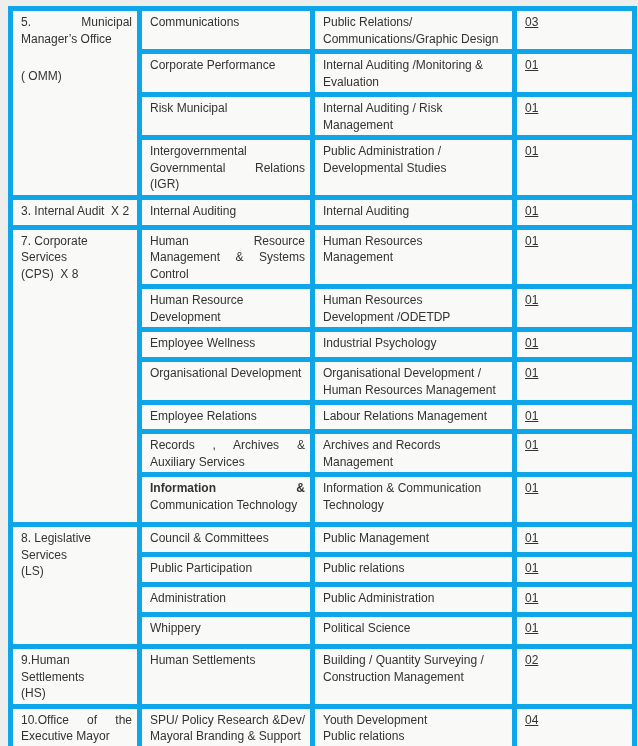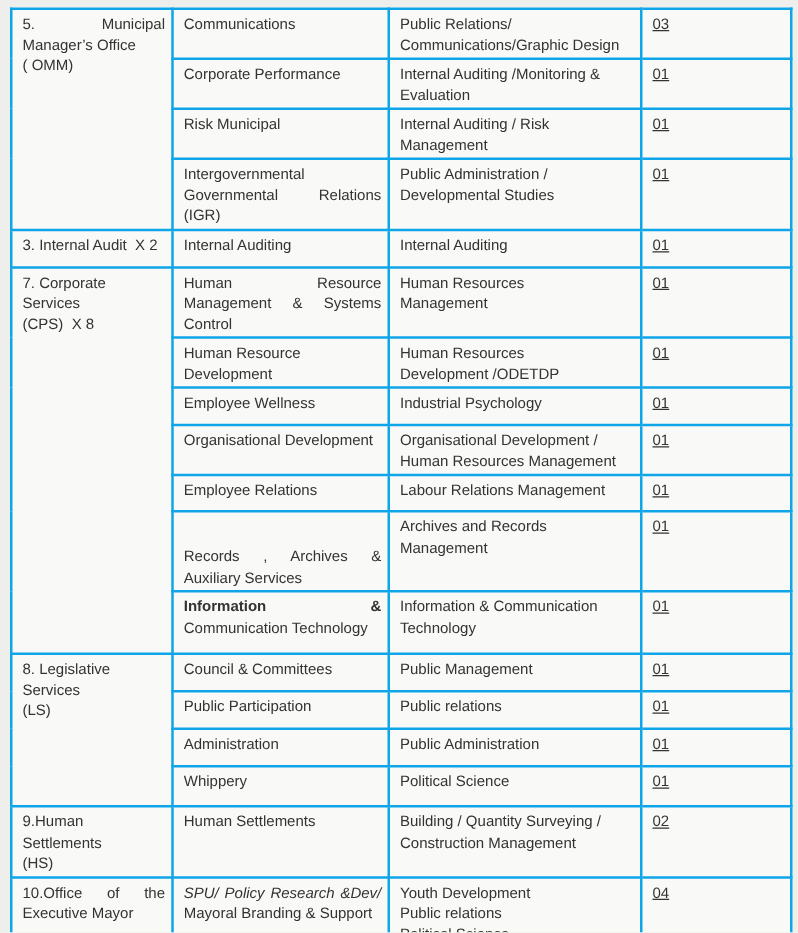--- a/index.html
+++ b/index.html
@@ -18,34 +18,34 @@
   table.doc-table {
     position: absolute;
     left: 8px;
     top: 6px;
     width: 624px;
     border-collapse: collapse;
     table-layout: fixed;
     background: #f9f9f7;
   }
   table.doc-table td {
-    border: 2px solid #0ea5e9;
+    border: 5px solid #0ea5e9;
     vertical-align: top;
     padding: 3px 5px 2px 8px;
     font-size: 12px;
     line-height: 16.5px;
     color: #333331;
     overflow: hidden;
   }
   .txt {
     white-space: pre-wrap;
     word-wrap: break-word;
   }
   .abbr-gap {
-    margin-top: 0;
+    margin-top: 21px;
   }
   td.count-cell {
     padding-left: 8px;
     text-decoration: underline;
   }
 </style>
 </head>
 <body>
 
 <div class="stage">
@@ -184,21 +184,21 @@
           </td>
       <td>
             <div class="txt">Labour Relations Management</div>
           </td>
       <td class="count-cell">
             <div class="txt">01</div>
           </td>
     </tr>
     <tr style="height:31px">
       <td>
-            <div class="txt"><div style="text-align: justify; text-align-last: justify; margin-top: 24px;">Records , Archives &amp;</div><div>Auxiliary Services</div></div>
+            <div class="txt"><div style="text-align: justify; text-align-last: justify;">Records , Archives &amp;</div><div>Auxiliary Services</div></div>
           </td>
       <td>
             <div class="txt">Archives and Records Management</div>
           </td>
       <td class="count-cell">
             <div class="txt">01</div>
           </td>
     </tr>
     <tr style="height:50px">
       <td>
@@ -277,21 +277,21 @@
       <td class="count-cell">
             <div class="txt">02</div>
           </td>
     </tr>
 
     <tr style="height:83px">
       <td>
         <div class="txt"><div style="text-align: justify; text-align-last: justify;">10.Office of the</div><div>Executive Mayor</div></div>
       </td>
       <td>
-            <div class="txt"><div style="text-align: justify; text-align-last: justify; font-style: italic;">SPU/ Policy Research &amp;Dev/</div><div>Mayoral Branding &amp; Support</div></div>
+            <div class="txt"><div style="text-align: justify; text-align-last: justify;">SPU/ Policy Research &amp;Dev/</div><div>Mayoral Branding &amp; Support</div></div>
           </td>
       <td>
             <div class="txt">Youth Development
 Public relations
 Political Science
 Public Administration</div>
           </td>
       <td class="count-cell">
             <div class="txt">04</div>
           </td>

